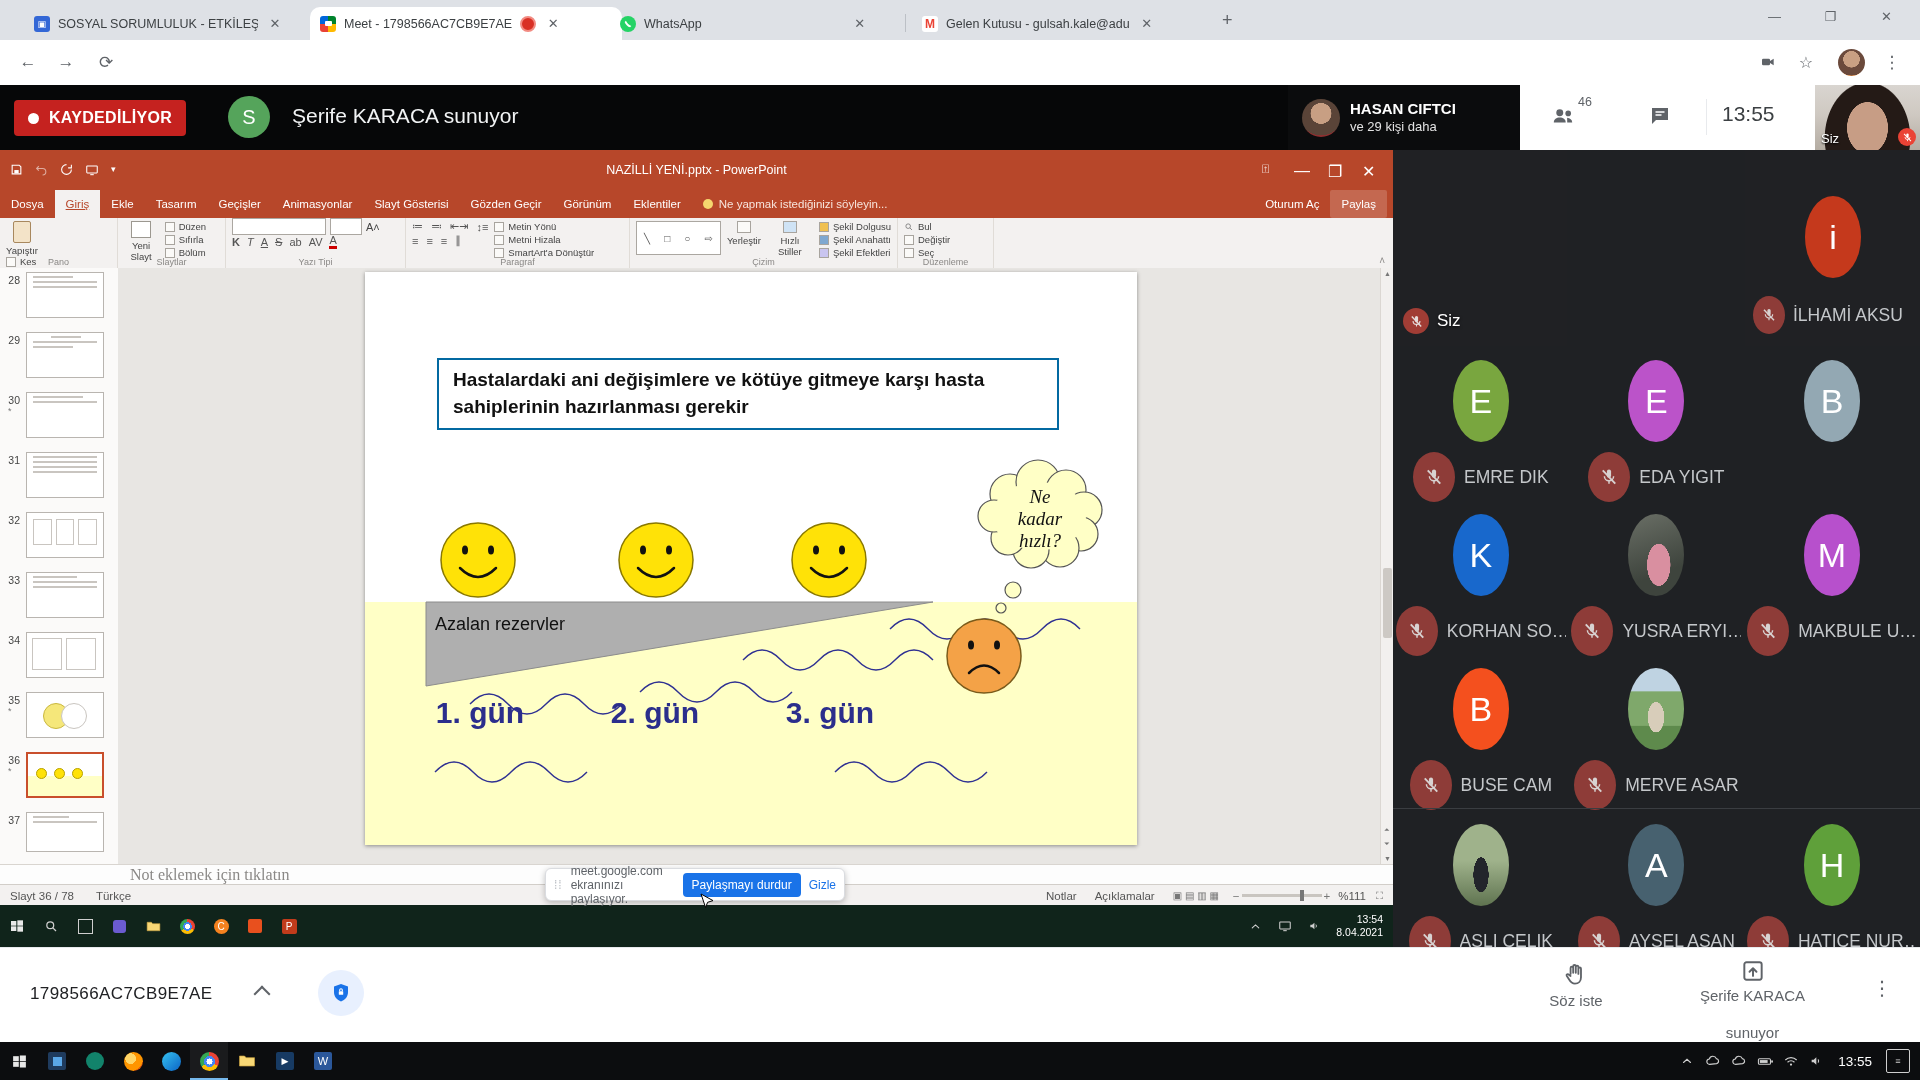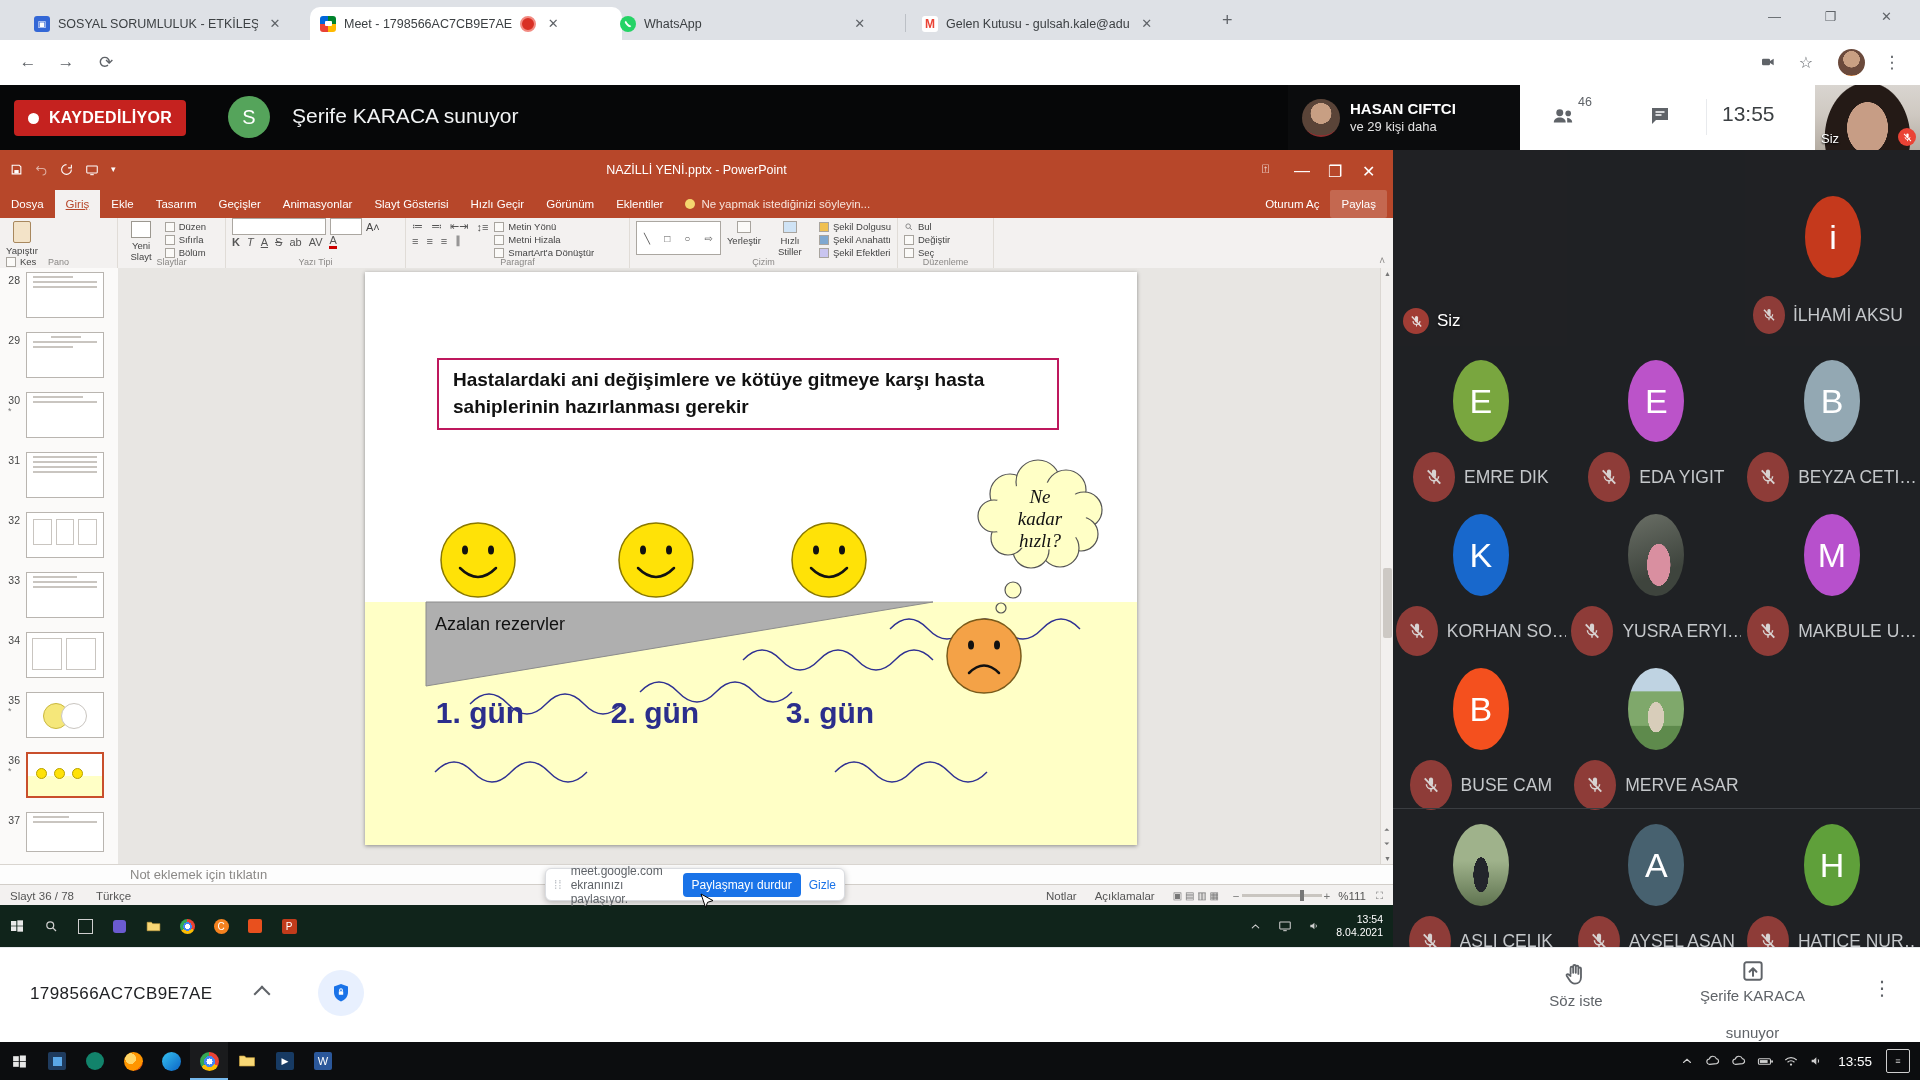--- a/index.html
+++ b/index.html
@@ -91,31 +91,31 @@
   .qat{display:flex;align-items:center;gap:12px;position:absolute;left:10px;top:10px;color:#fff;}
   #thumbs{position:absolute;left:0;top:118px;width:118px;height:596px;background:#FBFAF9;border-right:1px solid #D9D5D0;}
   .thumb{position:absolute;left:26px;width:78px;height:46px;background:#fff;border:1px solid #B9B5B0;box-sizing:border-box;overflow:hidden;}
   .thumb.sel{border:2px solid #C94F2C;}
   .tnum{position:absolute;left:2px;width:18px;text-align:right;font-size:10.5px;color:#444;}
   .tstar{position:absolute;left:8px;font-size:9px;color:#777;}
   .tline{height:2px;background:#C9C5C0;margin:3px 6px 0 6px;}
   #workspace{position:absolute;left:118px;top:118px;width:1262px;height:596px;background:#E8E6E3;}
   #ppscroll{position:absolute;left:1380px;top:118px;width:13px;height:596px;background:#F2F0EE;border-left:1px solid #DBD7D2;}
   #notesbar{position:absolute;left:0;top:714px;width:1485px;height:20px;background:#FDFDFD;
-    border-top:1px solid #D9D5D0;color:#8A8886;font-size:13px;display:flex;align-items:center;padding-left:130px;box-sizing:border-box;}
+    border-top:1px solid #D9D5D0;color:#8A8886;font-size:16px;display:flex;align-items:center;padding-left:130px;box-sizing:border-box;font-family:Liberation Serif, serif;}
   #ppstatus{position:absolute;left:0;top:734px;width:1393px;height:21px;background:#F3F1F0;
     border-top:1px solid #D2CEC9;color:#555;font-size:11.5px;display:flex;align-items:center;}
   #pptaskbar{position:absolute;left:0;top:755px;width:1393px;height:42px;background:#10241B;
     display:flex;align-items:center;color:#E8E8E8;}
   .sticon{width:34px;height:34px;display:flex;align-items:center;justify-content:center;flex:none;}
   
   #slide{position:absolute;left:365px;top:122px;width:772px;height:573px;background:#fff;
     box-shadow:0 1px 4px rgba(0,0,0,.4);}
   #band{position:absolute;left:0;top:330px;width:772px;height:243px;background:#FFFFC6;}
-  #headingbox{position:absolute;left:72px;top:86px;width:622px;border:2px solid #be185d;
+  #headingbox{position:absolute;left:72px;top:86px;width:622px;border:2px solid #0369a1;
     padding:7px 14px;box-sizing:border-box;font-weight:bold;font-size:19px;line-height:1.42;color:#111;}
   #wedgelabel{position:absolute;left:70px;top:342px;font-size:18px;color:#111;}
   .day{position:absolute;top:424px;width:150px;text-align:center;font-weight:bold;font-size:30px;color:#2B2E8C;}
   #thought{position:absolute;left:642px;top:214px;width:66px;text-align:center;
     font-family:"Liberation Serif",serif;font-style:italic;font-size:19px;color:#111;line-height:1.15;}
   
   #sharepill{left:545px;top:868px;width:300px;height:33px;background:#fff;border:1px solid #DADCE0;
     border-radius:6px;box-shadow:0 2px 6px rgba(0,0,0,.25);display:flex;align-items:center;
     font-size:12px;color:#5F6368;padding:0 8px;box-sizing:border-box;gap:8px;z-index:30;}
   #stopbtn{background:#1A73E8;color:#fff;border-radius:4px;padding:5px 9px;font-size:12px;white-space:nowrap;}
@@ -334,21 +334,21 @@
     </div>
 
     <div id="pptabs">
       <span class="pptab">Dosya</span>
       <span class="pptab active">Giriş</span>
       <span class="pptab">Ekle</span>
       <span class="pptab">Tasarım</span>
       <span class="pptab">Geçişler</span>
       <span class="pptab">Animasyonlar</span>
       <span class="pptab">Slayt Gösterisi</span>
-      <span class="pptab">Hızlı Geçir</span>
+      <span class="pptab">Gözden Geçir</span>
       <span class="pptab">Görünüm</span>
       <span class="pptab">Eklentiler</span>
       <span class="pptab" style="color:#F7E4DC;">
         <span style="width:10px;height:10px;border-radius:50%;background:#F5D76E;margin-right:6px;"></span>
         <span>Ne yapmak istediğinizi söyleyin...</span>
       </span>
       <span class="pptab" style="margin-left:auto;">Oturum Aç</span>
       <span class="pptab" style="background:rgba(255,255,255,.18);border-radius:2px;margin-right:6px;">Paylaş</span>
     </div>
 
@@ -764,28 +764,20 @@
             <span class="micchip">
               <svg class="ic" width="20" height="20">
                 <use href="#micoff"></use>
               </svg>
             </span>
             <span class="pname">EDA YIGIT</span>
           </span>
       </div>
       <div class="pcell">
         <span class="pavatar" style="background: rgb(147, 168, 179);">B</span>
-        <span class="nline">
-            <span class="micchip">
-              <svg class="ic" width="20" height="20">
-                <use href="#micoff"></use>
-              </svg>
-            </span>
-            <span class="pname">BEYZA CETI…</span>
-          </span>
       </div>
     </div>
 
     <div class="prow" style="top:350px;">
       <div class="pcell">
         <span class="pavatar" style="background: rgb(24, 104, 204);">K</span>
         <span class="nline">
             <span class="micchip">
               <svg class="ic" width="20" height="20">
                 <use href="#micoff"></use>

